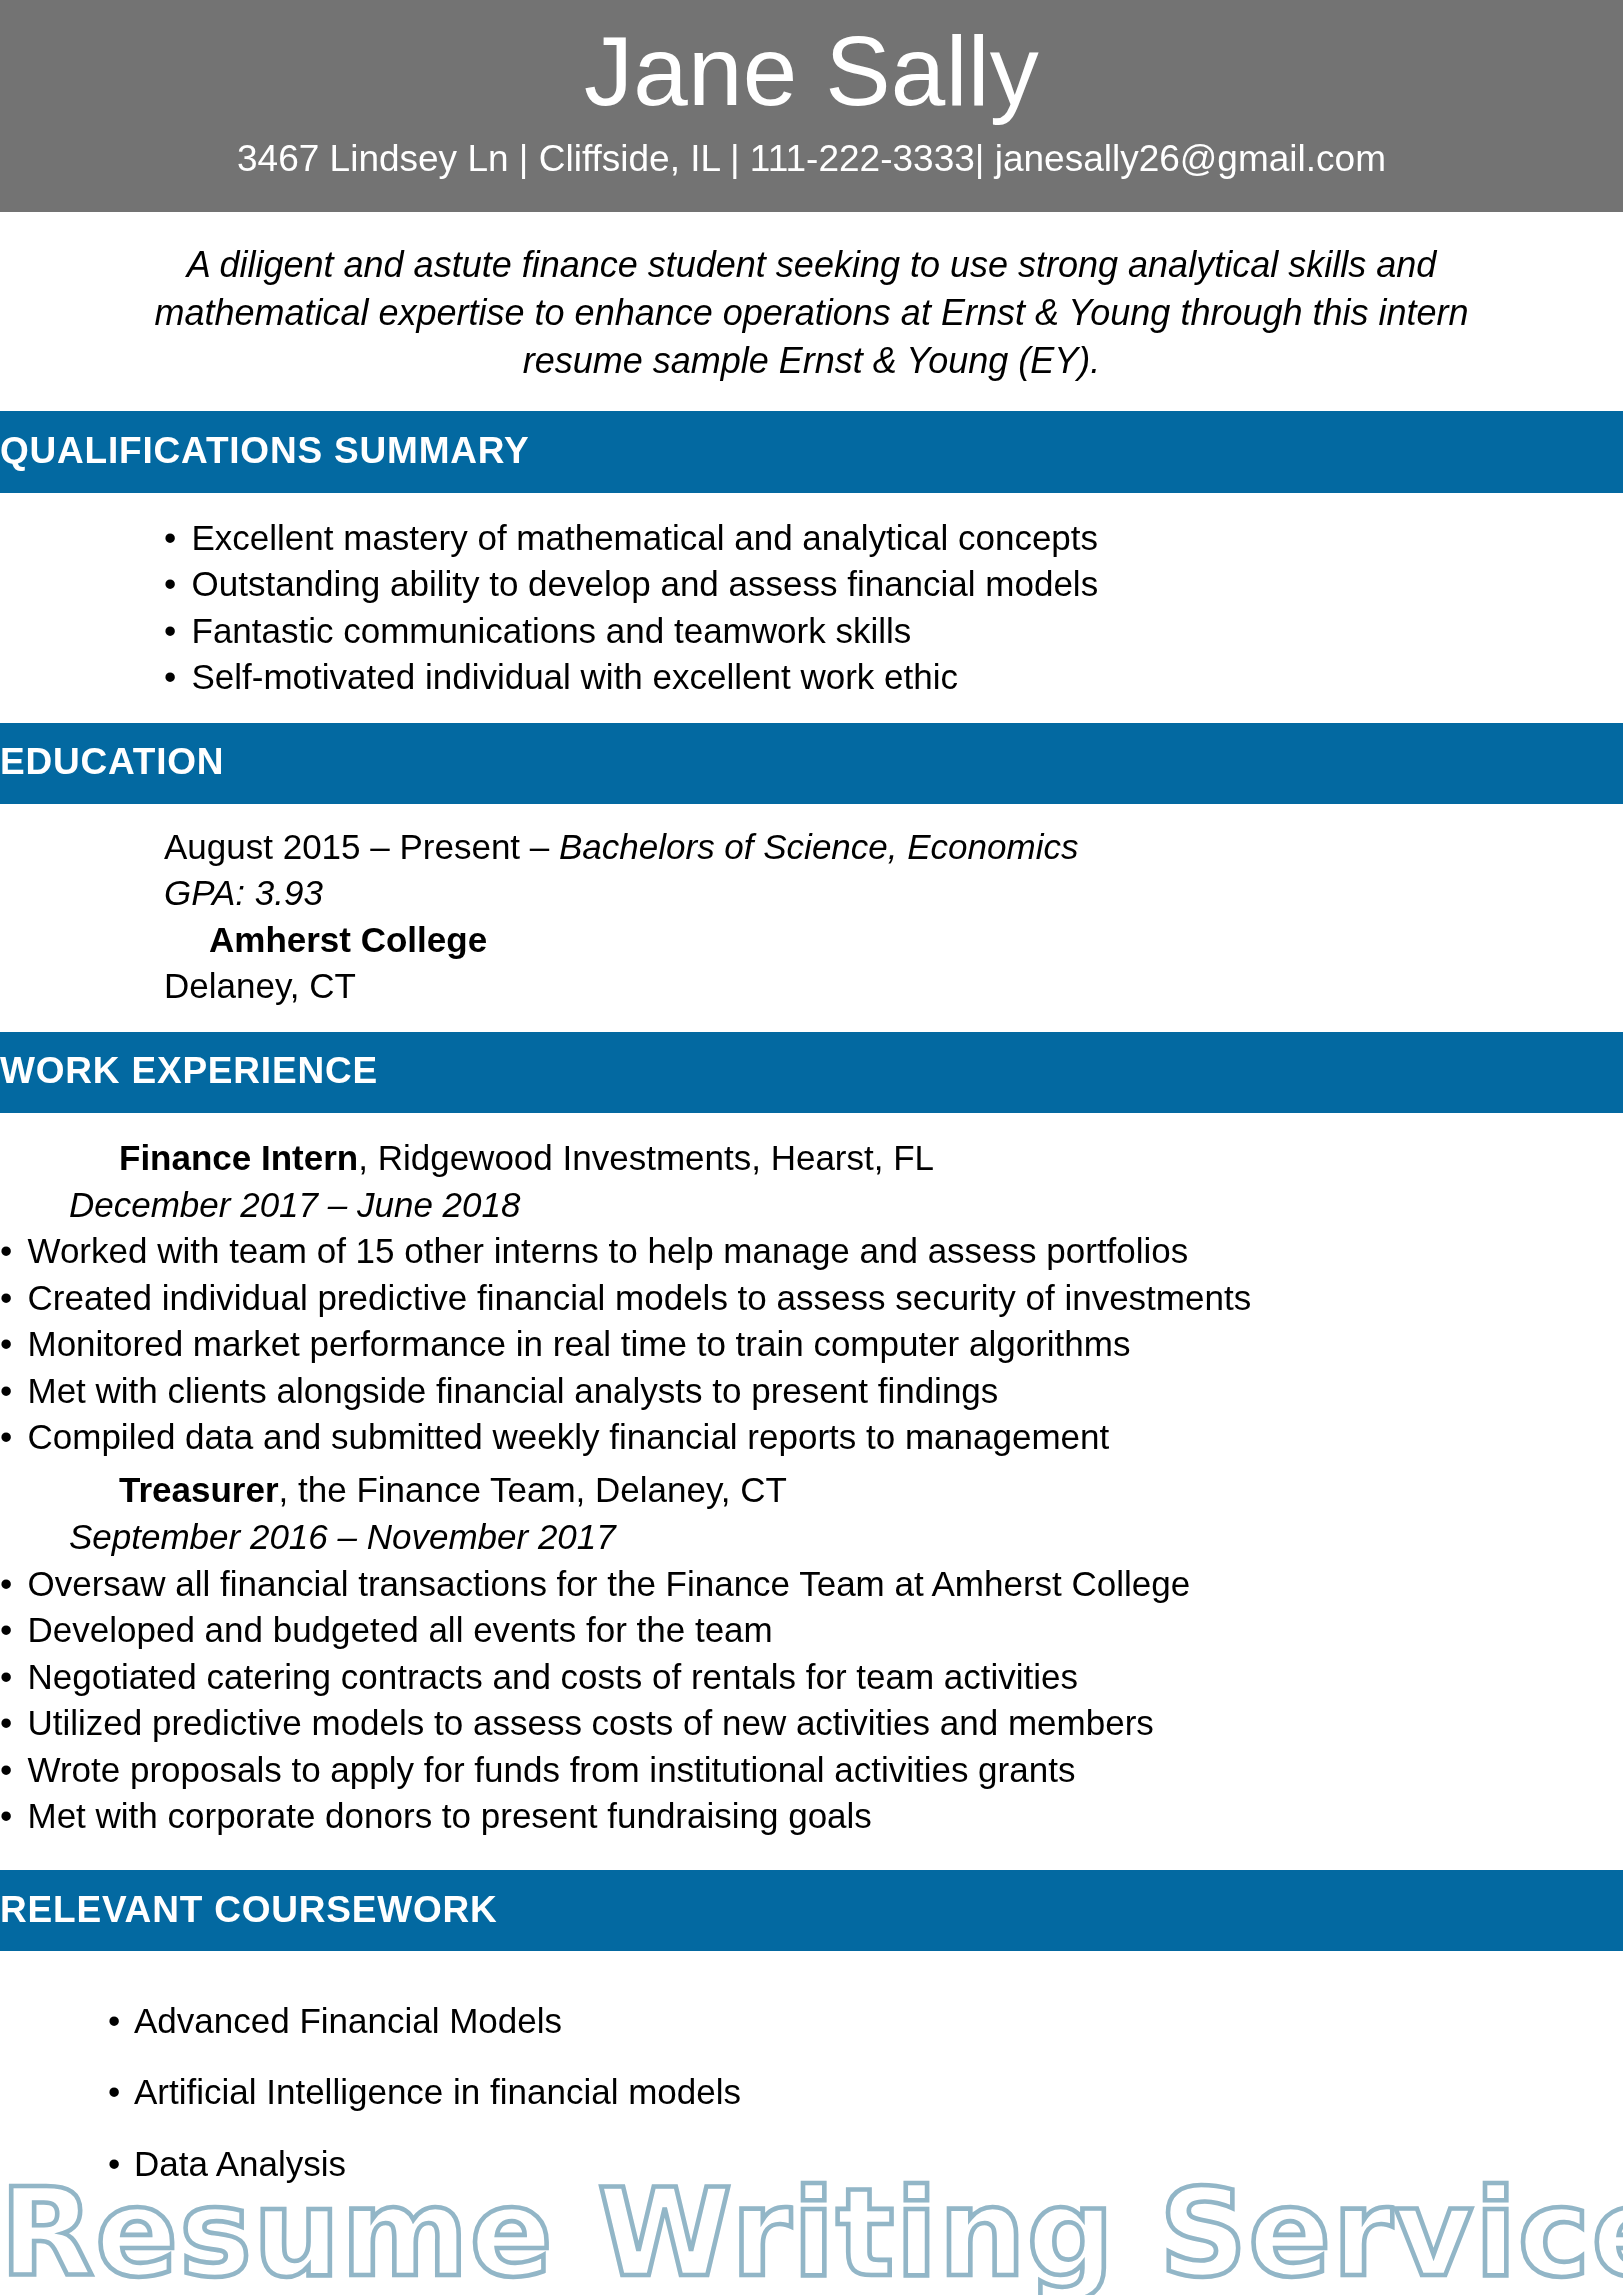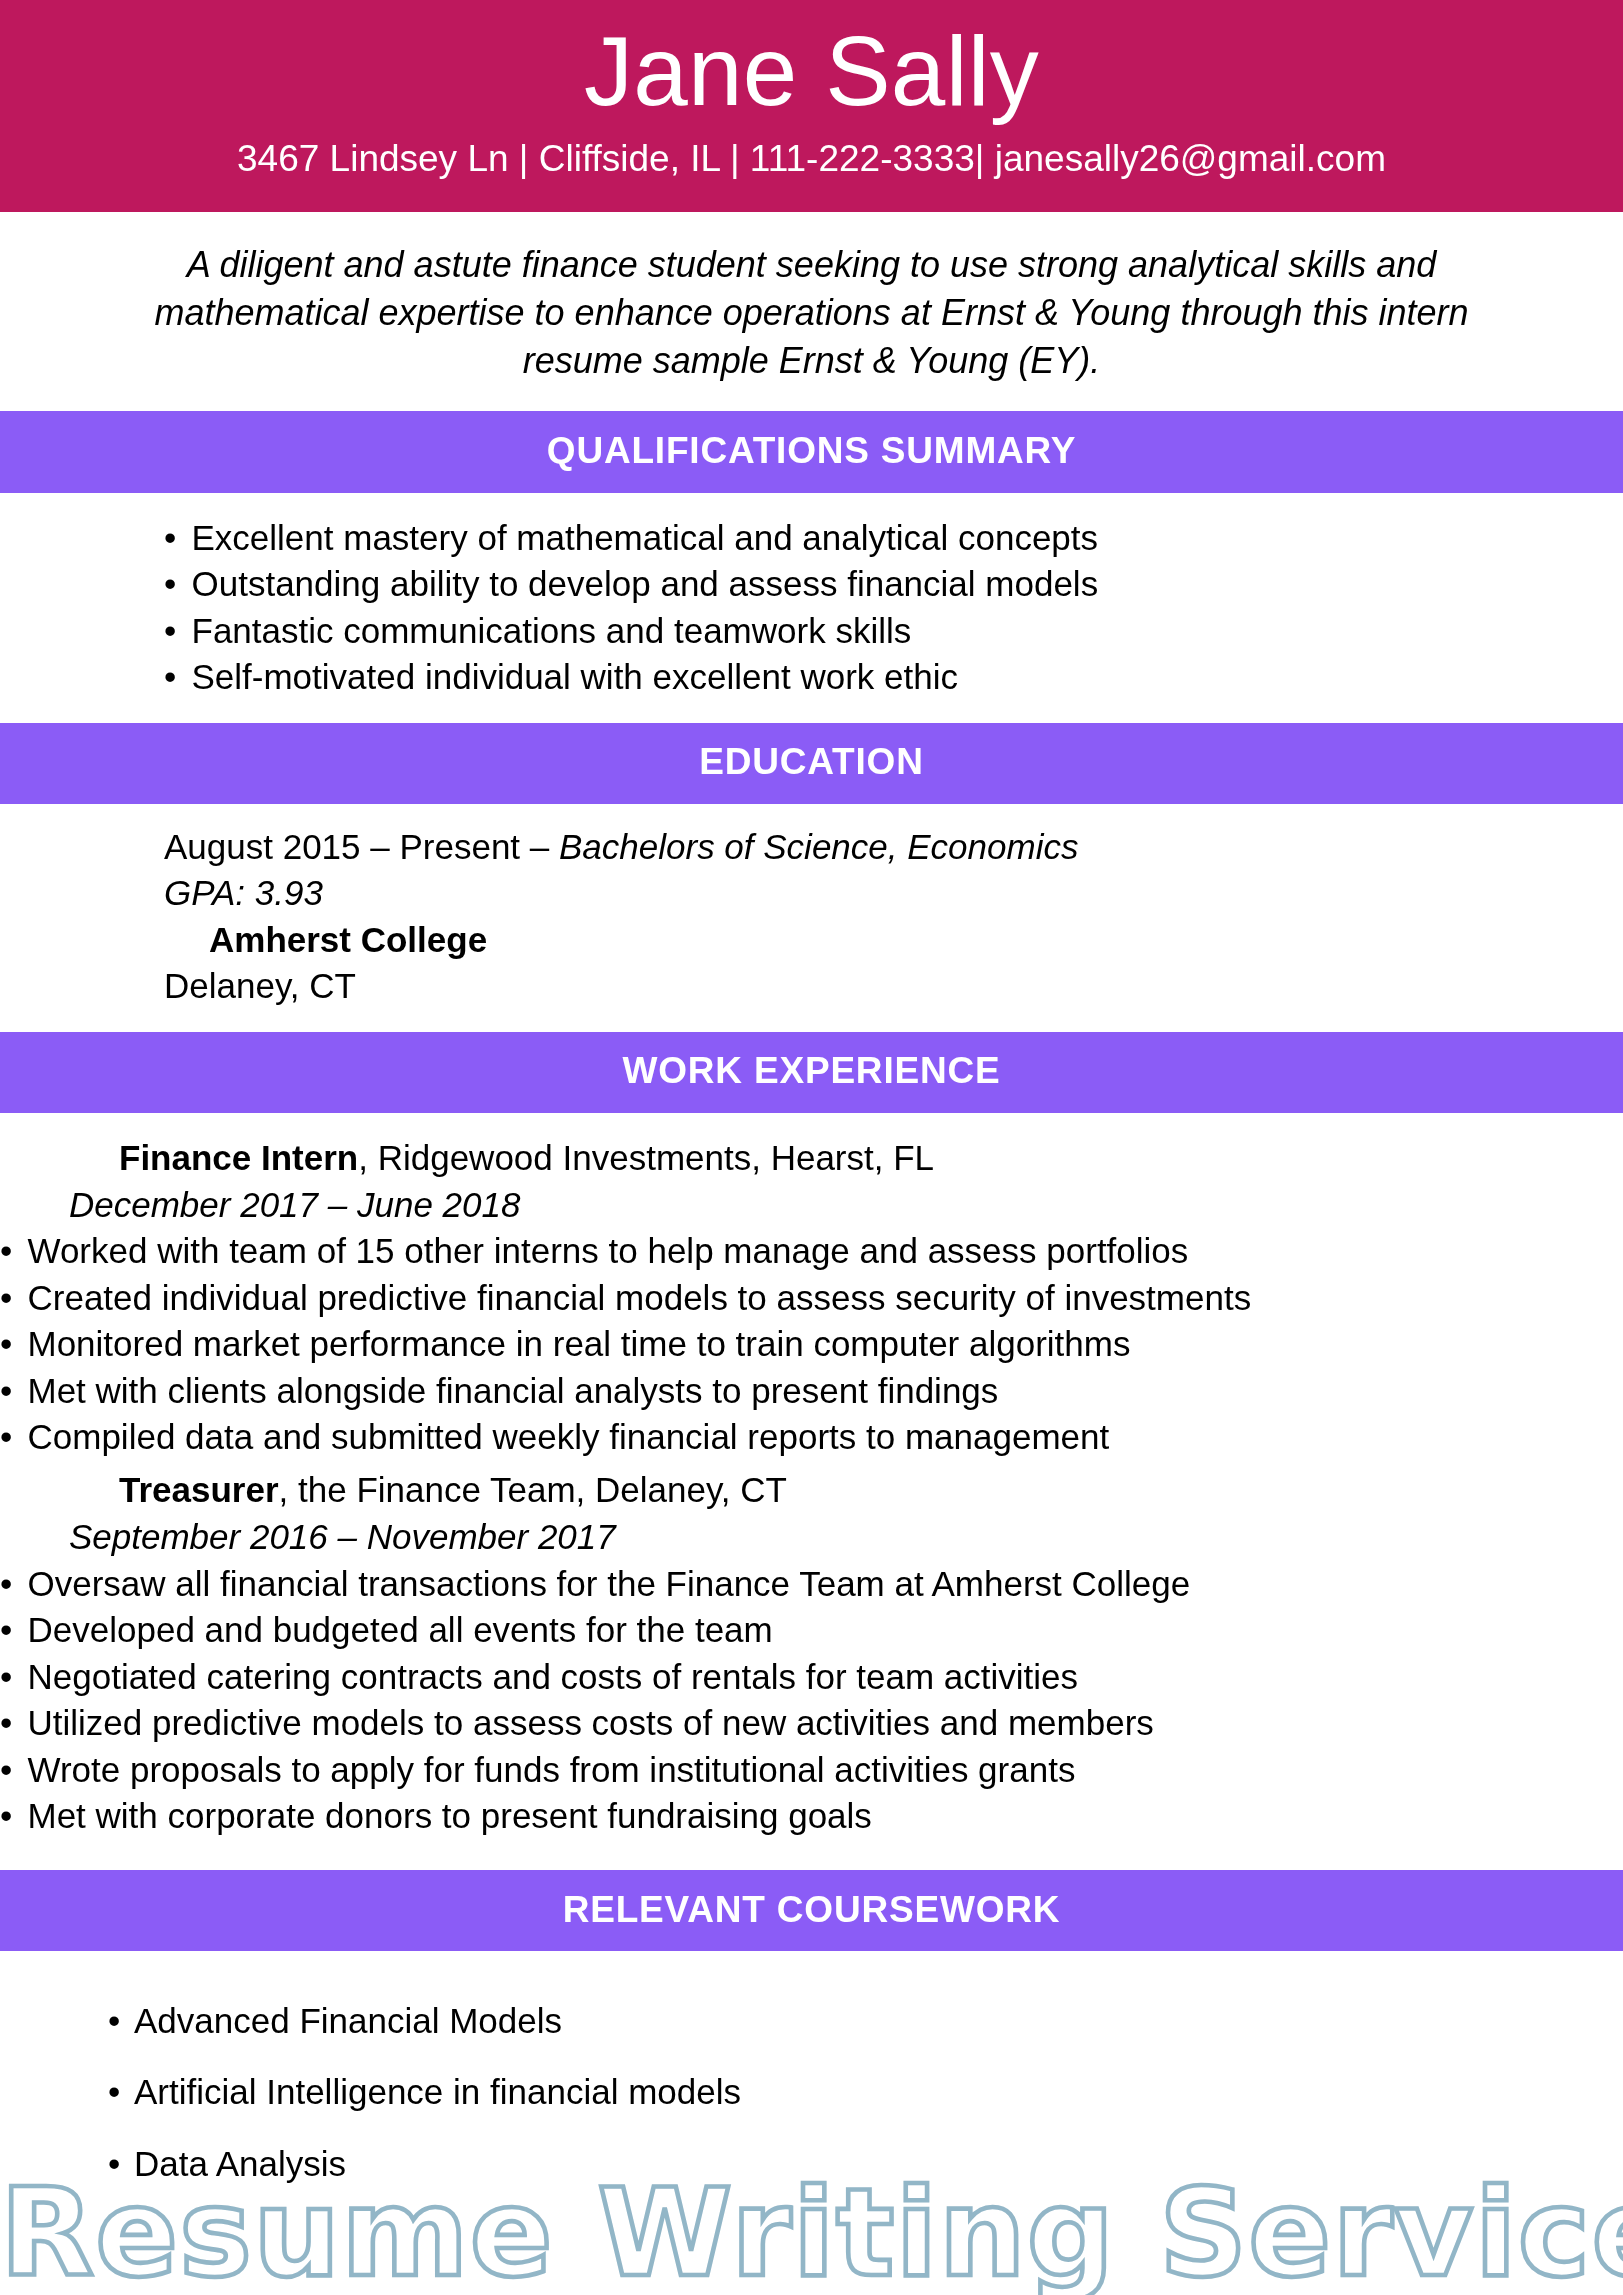--- a/index.html
+++ b/index.html
@@ -11,21 +11,21 @@
     width: 1623px;
     height: 2295px;
     position: relative;
     font-family: "Liberation Sans", sans-serif;
     color: #000000;
     overflow: hidden;
   }
 
   
   .header {
-    background: #be185d;
+    background: #737373;
     width: 100%;
     padding: 22px 0 29px 0;
     box-sizing: border-box;
     text-align: center;
   }
   .header-name {
     color: #ffffff;
     font-size: 98px;
     line-height: 1.02;
     font-weight: 400;
@@ -46,23 +46,22 @@
   .objective {
     padding: 29px 98px 26px 98px;
     text-align: center;
     font-style: italic;
     font-size: 36px;
     line-height: 1.34;
   }
 
   
   .section-band {
-    background: #8b5cf6;
+    background: #0369a1;
     width: 100%;
-    text-align: center;
     box-sizing: border-box;
     padding: 19.6px 0 21px 0;
   }
   .section-band-title {
     color: #ffffff;
     font-size: 37px;
     font-weight: bold;
     letter-spacing: 0.8px;
     line-height: 1.1;
   }

